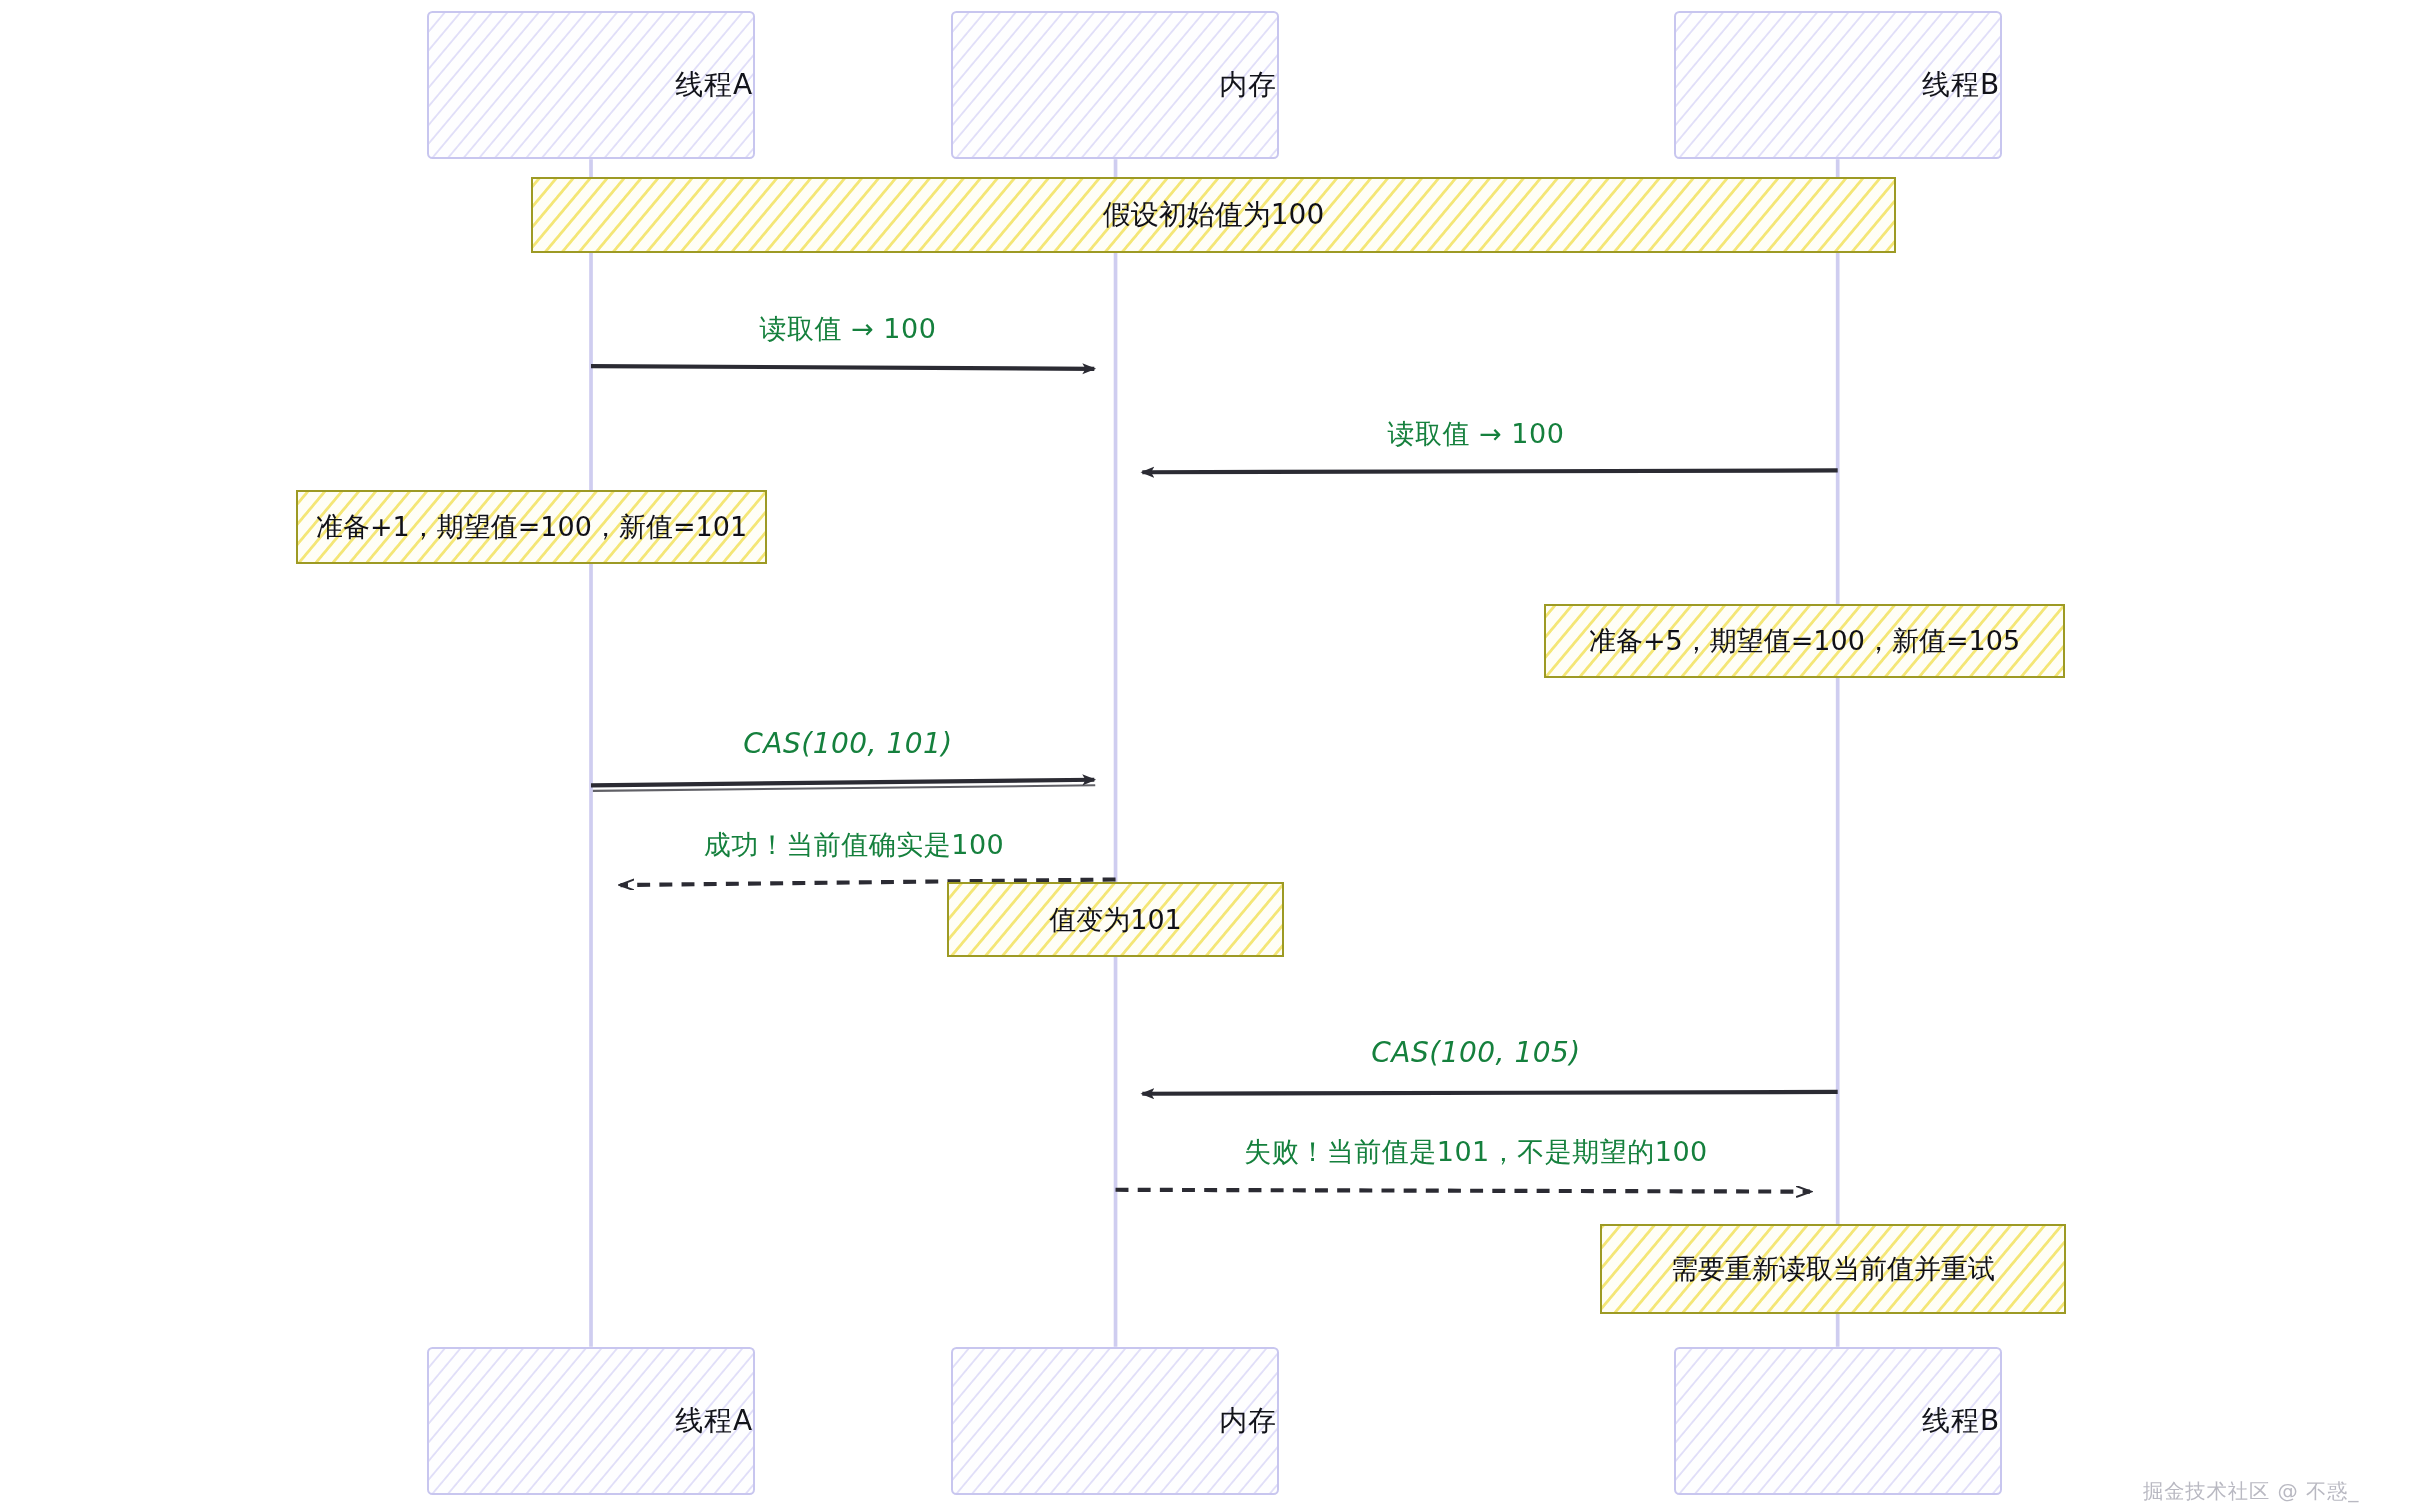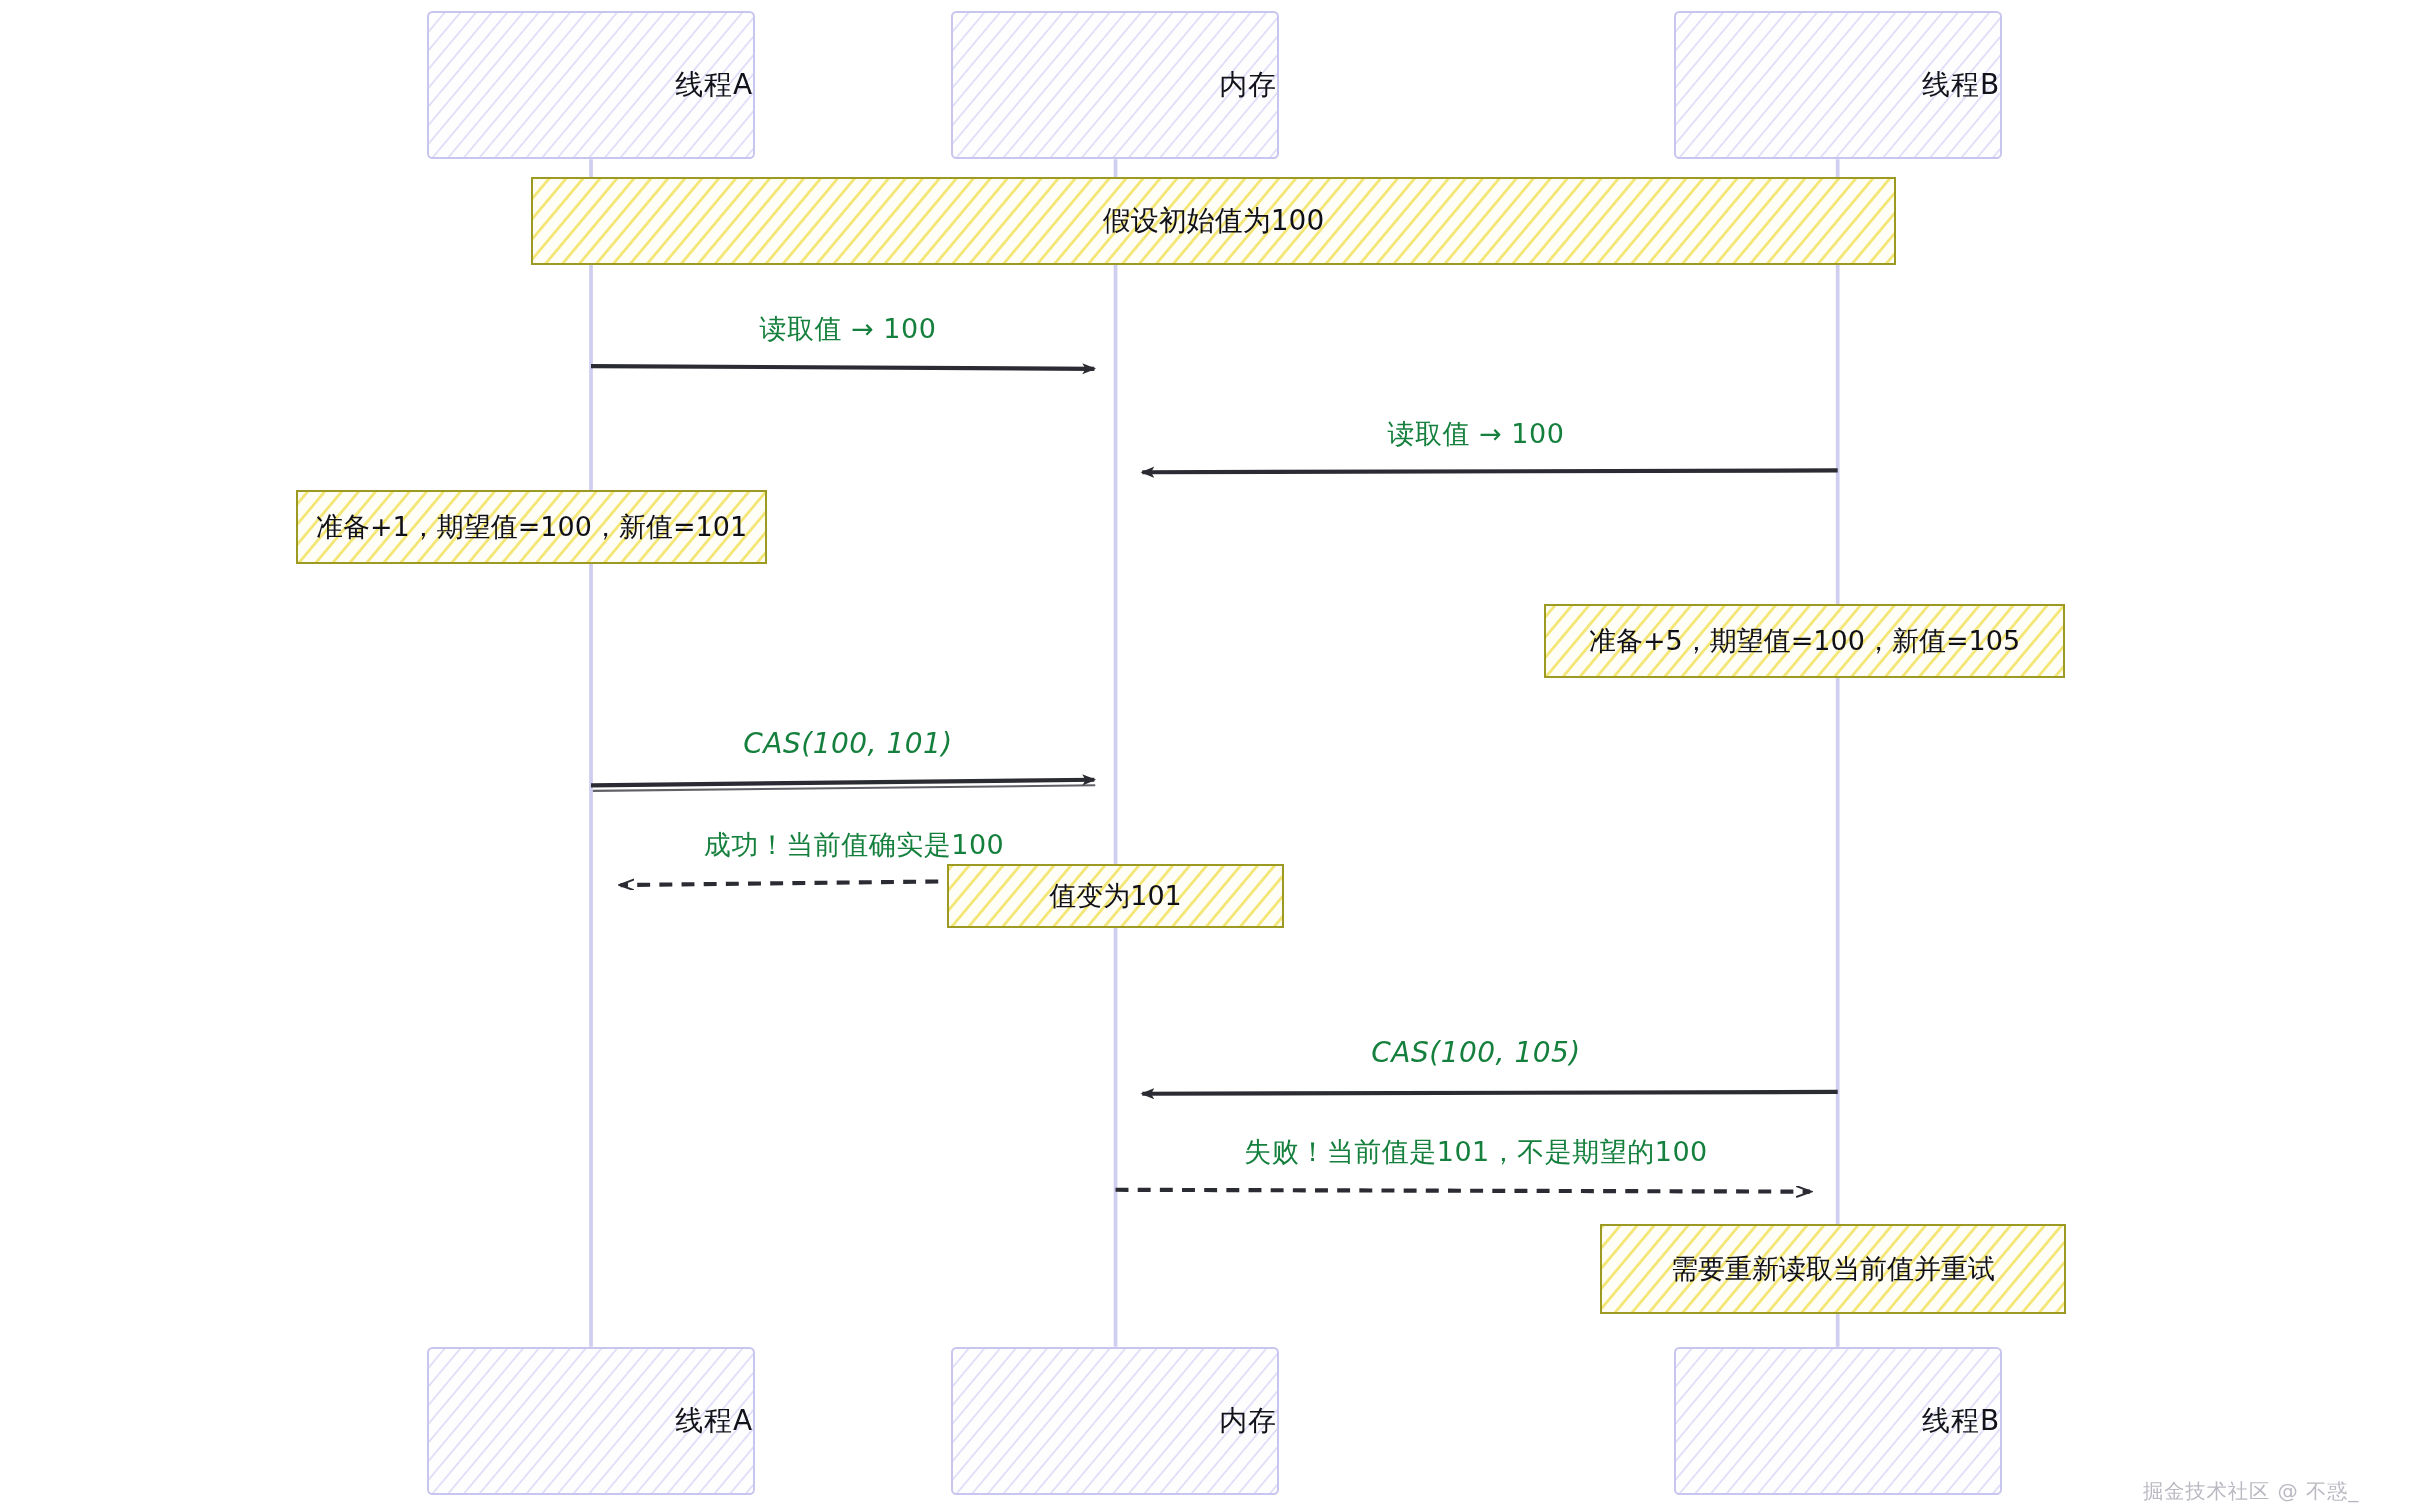--- a/index.html
+++ b/index.html
@@ -176,33 +176,33 @@
   </div>
 
   <div class="participant" style="left:951px; top:1347px; width:328px; height:148px;">
     <span class="plabel">内存</span>
   </div>
 
   <div class="participant" style="left:1674px; top:1347px; width:328px; height:148px;">
     <span class="plabel">线程B</span>
   </div>
 
-  <div class="note wide" style="left:531px; top:177px; width:1365px; height:88px;">
+  <div class="note wide" style="left:531px; top:177px; width:1365px; height:76px;">
     <span class="ntext">假设初始值为100</span>
   </div>
 
   <div class="note" style="left:296px; top:490px; width:471px; height:74px;">
     <span class="ntext">准备+1，期望值=100，新值=101</span>
   </div>
 
   <div class="note" style="left:1544px; top:597px; width:521px; height:74px;margin-top:7px;">
     <span class="ntext">准备+5，期望值=100，新值=105</span>
   </div>
 
-  <div class="note" style="left:947px; top:864px; width:337px; height:64px;">
+  <div class="note" style="left:947px; top:882px; width:337px; height:75px;">
     <span class="ntext">值变为101</span>
   </div>
 
   <div class="note" style="left:1600px; top:1224px; width:466px; height:90px;">
     <span class="ntext">需要重新读取当前值并重试</span>
   </div>
 
   <div class="msglabel" style="left:848px; top:311px;">读取值 → 100</div>
 
   <div class="msglabel" style="left:1476px; top:416px;">读取值 → 100</div>

